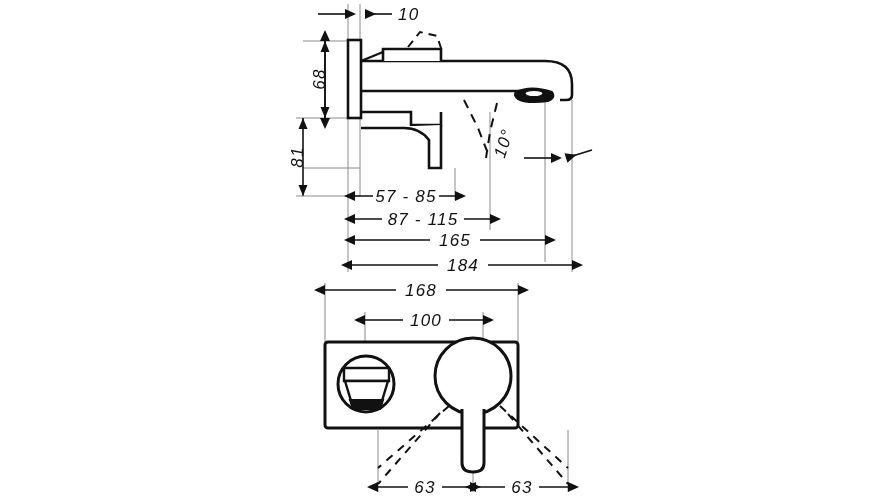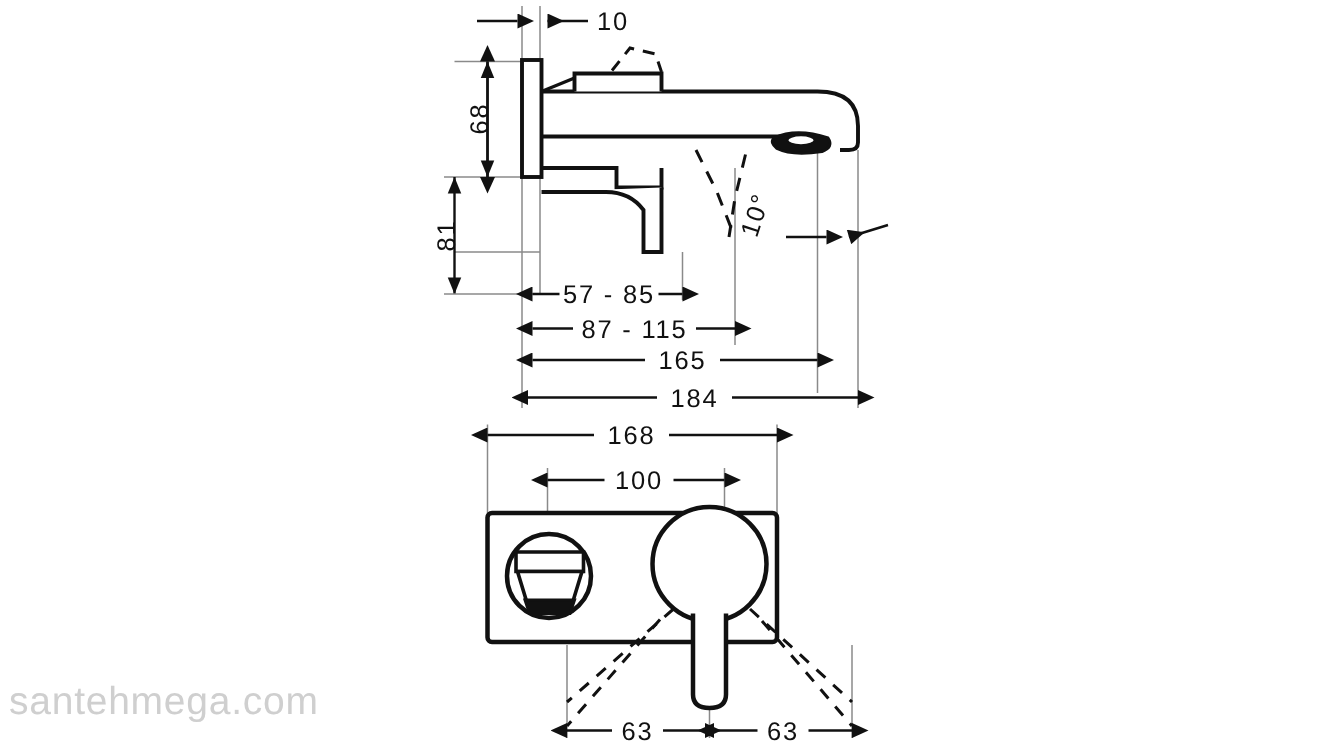--- a/index.html
+++ b/index.html
@@ -1,18 +1,18 @@
 <!DOCTYPE html>
 <html><head>
 <meta charset="utf-8">
 <style>
   html,body{margin:0;padding:0;background:#ffffff;}
   body{width:880px;height:500px;overflow:hidden;
        font-family:"Liberation Sans",sans-serif;}
-  #stage{position:relative;width:880px;height:481px;background:#fff;}
+  #stage{position:relative;width:880px;height:481px;background:#fff;font-style:italic;}
   svg{display:block;}
   .dimtext{font-family:"Liberation Sans",sans-serif;font-size:17px;
            fill:#111111;letter-spacing:1.2px;}
   .watermark{position:absolute;left:6px;top:452px;
              font-family:"Liberation Sans",sans-serif;
              font-size:26px;color:#cfcfcf;letter-spacing:0.5px;
              white-space:nowrap;user-select:none;}
 </style>
 </head>
 <body>
@@ -179,14 +179,13 @@
       </g>
 
       <g>
         <line x1="476" y1="487" x2="568" y2="487" stroke="#111" stroke-width="1.6" marker-start="url(#arrL)" marker-end="url(#arrR)"></line>
         <rect x="505" y="478" width="34" height="18" fill="#fff"></rect>
         <text class="dimtext" x="522" y="493" text-anchor="middle">63</text>
       </g>
     </g>
   </svg>
 
-  <div class="watermark">santehmega.com</div>
 </div>
 
 </body></html>

